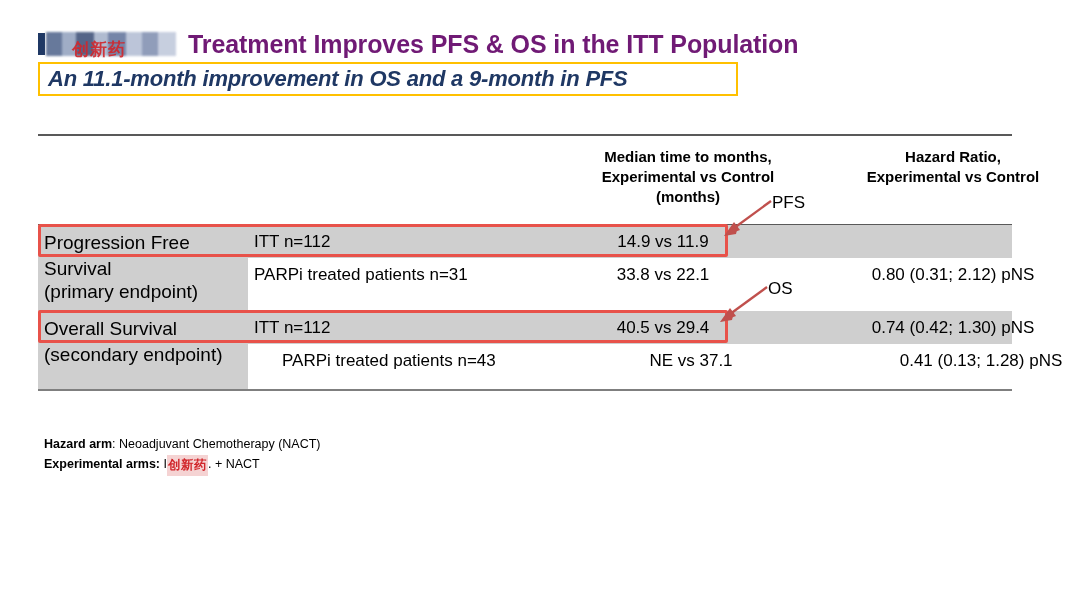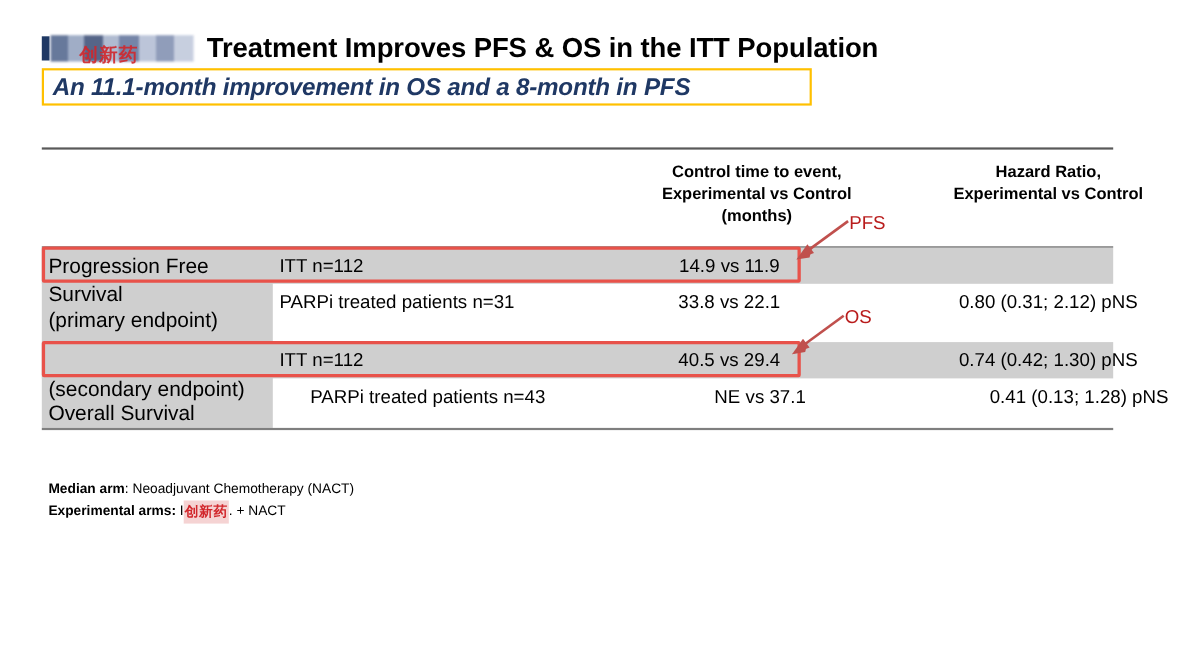--- a/index.html
+++ b/index.html
@@ -56,21 +56,21 @@
         #6a7ba1 62px, #6a7ba1 80px,
         #b7c1d6 80px, #b7c1d6 96px,
         #8795b5 96px, #8795b5 112px,
         #c3cbdd 112px, #c3cbdd 130px);
     filter: blur(1.1px);
     opacity: .92;
   }
   .title-main {
     font-size: 25px;
     font-weight: bold;
-    color: #000000;
+    color: #701a75;
     letter-spacing: -0.1px;
     white-space: nowrap;
   }
 
   
   .wm-title {
     position: absolute;
     left: 72px;
     top: 38px;
     font-size: 17px;
@@ -175,42 +175,42 @@
   .c-hr       { left: 790px; width: 250px; text-align: center; }
 
   .r1 { top: 98px; }
   .r2 { top: 131px; }
   .r3 { top: 184px; }
   .r4 { top: 217px; margin-left: 28px; }
 
   .ep-l1 { top: 98px; }
   .ep-l2 { top: 124px; }
   .ep-l3 { top: 147px; }
-  .ep-l4 { top: 184px; margin-top: 48px; }
+  .ep-l4 { top: 184px; }
   .ep-l5 { top: 210px; }
 
   
   .hl-box {
     position: absolute;
     left: 0px;
     width: 690px;
     height: 33px;
     border: 3px solid #e8524a;
     box-sizing: border-box;
     border-radius: 2px;
     pointer-events: none;
   }
   .hl-pfs { top: 90px; }
   .hl-os  { top: 176px; }
 
   
   .anno {
     position: absolute;
     font-size: 17px;
-    color: #b91c1c;
+    color: #000000;
     font-weight: normal;
   }
   .anno-pfs { left: 772px; top: 193px; }
   .anno-os  { left: 768px; top: 279px; }
 
   .arrow-svg { position: absolute; }
   .arrow-pfs { left: 718px; top: 198px; }
   .arrow-os  { left: 714px; top: 284px; }
 
   
@@ -242,35 +242,35 @@
 <div class="title-row">
   <div class="redacted-block">
     <div class="bar"></div>
     <div class="mosaic"></div>
   </div>
   <div class="title-main">Treatment Improves PFS &amp; OS in the ITT Population</div>
 </div>
 <div class="wm-title">创新药</div>
 
 <div class="subtitle-box">
-  <span class="subtitle-text">An 11.1-month improvement in OS and a 8-month in PFS</span>
+  <span class="subtitle-text">An 11.1-month improvement in OS and a 9-month in PFS</span>
 </div>
 
 <div class="table-wrap">
 
   <div class="rule-top"></div>
 
   <div class="shade-col"></div>
   <div class="shade-row1"></div>
   <div class="shade-row3"></div>
 
   <div class="rule-mid"></div>
 
   <div class="hdr hdr-median">
-    <div>Control time to event,</div>
+    <div>Median time to months,</div>
     <div>Experimental vs Control</div>
     <div>(months)</div>
   </div>
   <div class="hdr hdr-hr">
     <div>Hazard Ratio,</div>
     <div>Experimental vs Control</div>
   </div>
 
   <div class="cell c-endpoint ep-l1">Progression Free</div>
   <div class="cell c-endpoint ep-l2">Survival</div>
@@ -308,18 +308,18 @@
 
 <svg class="arrow-svg arrow-os" width="58" height="40" viewBox="0 0 58 40">
   <line x1="53" y1="3" x2="12" y2="33" stroke="#c0504d" stroke-width="2.4"></line>
   <polygon points="6,38 20,28 18,36" fill="#c0504d"></polygon>
   <polygon points="6,38 16,24 22,32" fill="#c0504d"></polygon>
 </svg>
 <div class="anno anno-os">OS</div>
 
 <div class="notes">
   <div class="note-line">
-    <b>Median arm</b><span>:  Neoadjuvant Chemotherapy (NACT)</span>
+    <b>Hazard arm</b><span>:  Neoadjuvant Chemotherapy (NACT)</span>
   </div>
   <div class="note-line">
     <b>Experimental arms:</b><span> I</span><span class="wm-note">创新药</span><span>. + NACT</span>
   </div>
 </div>
 
 </body></html>

